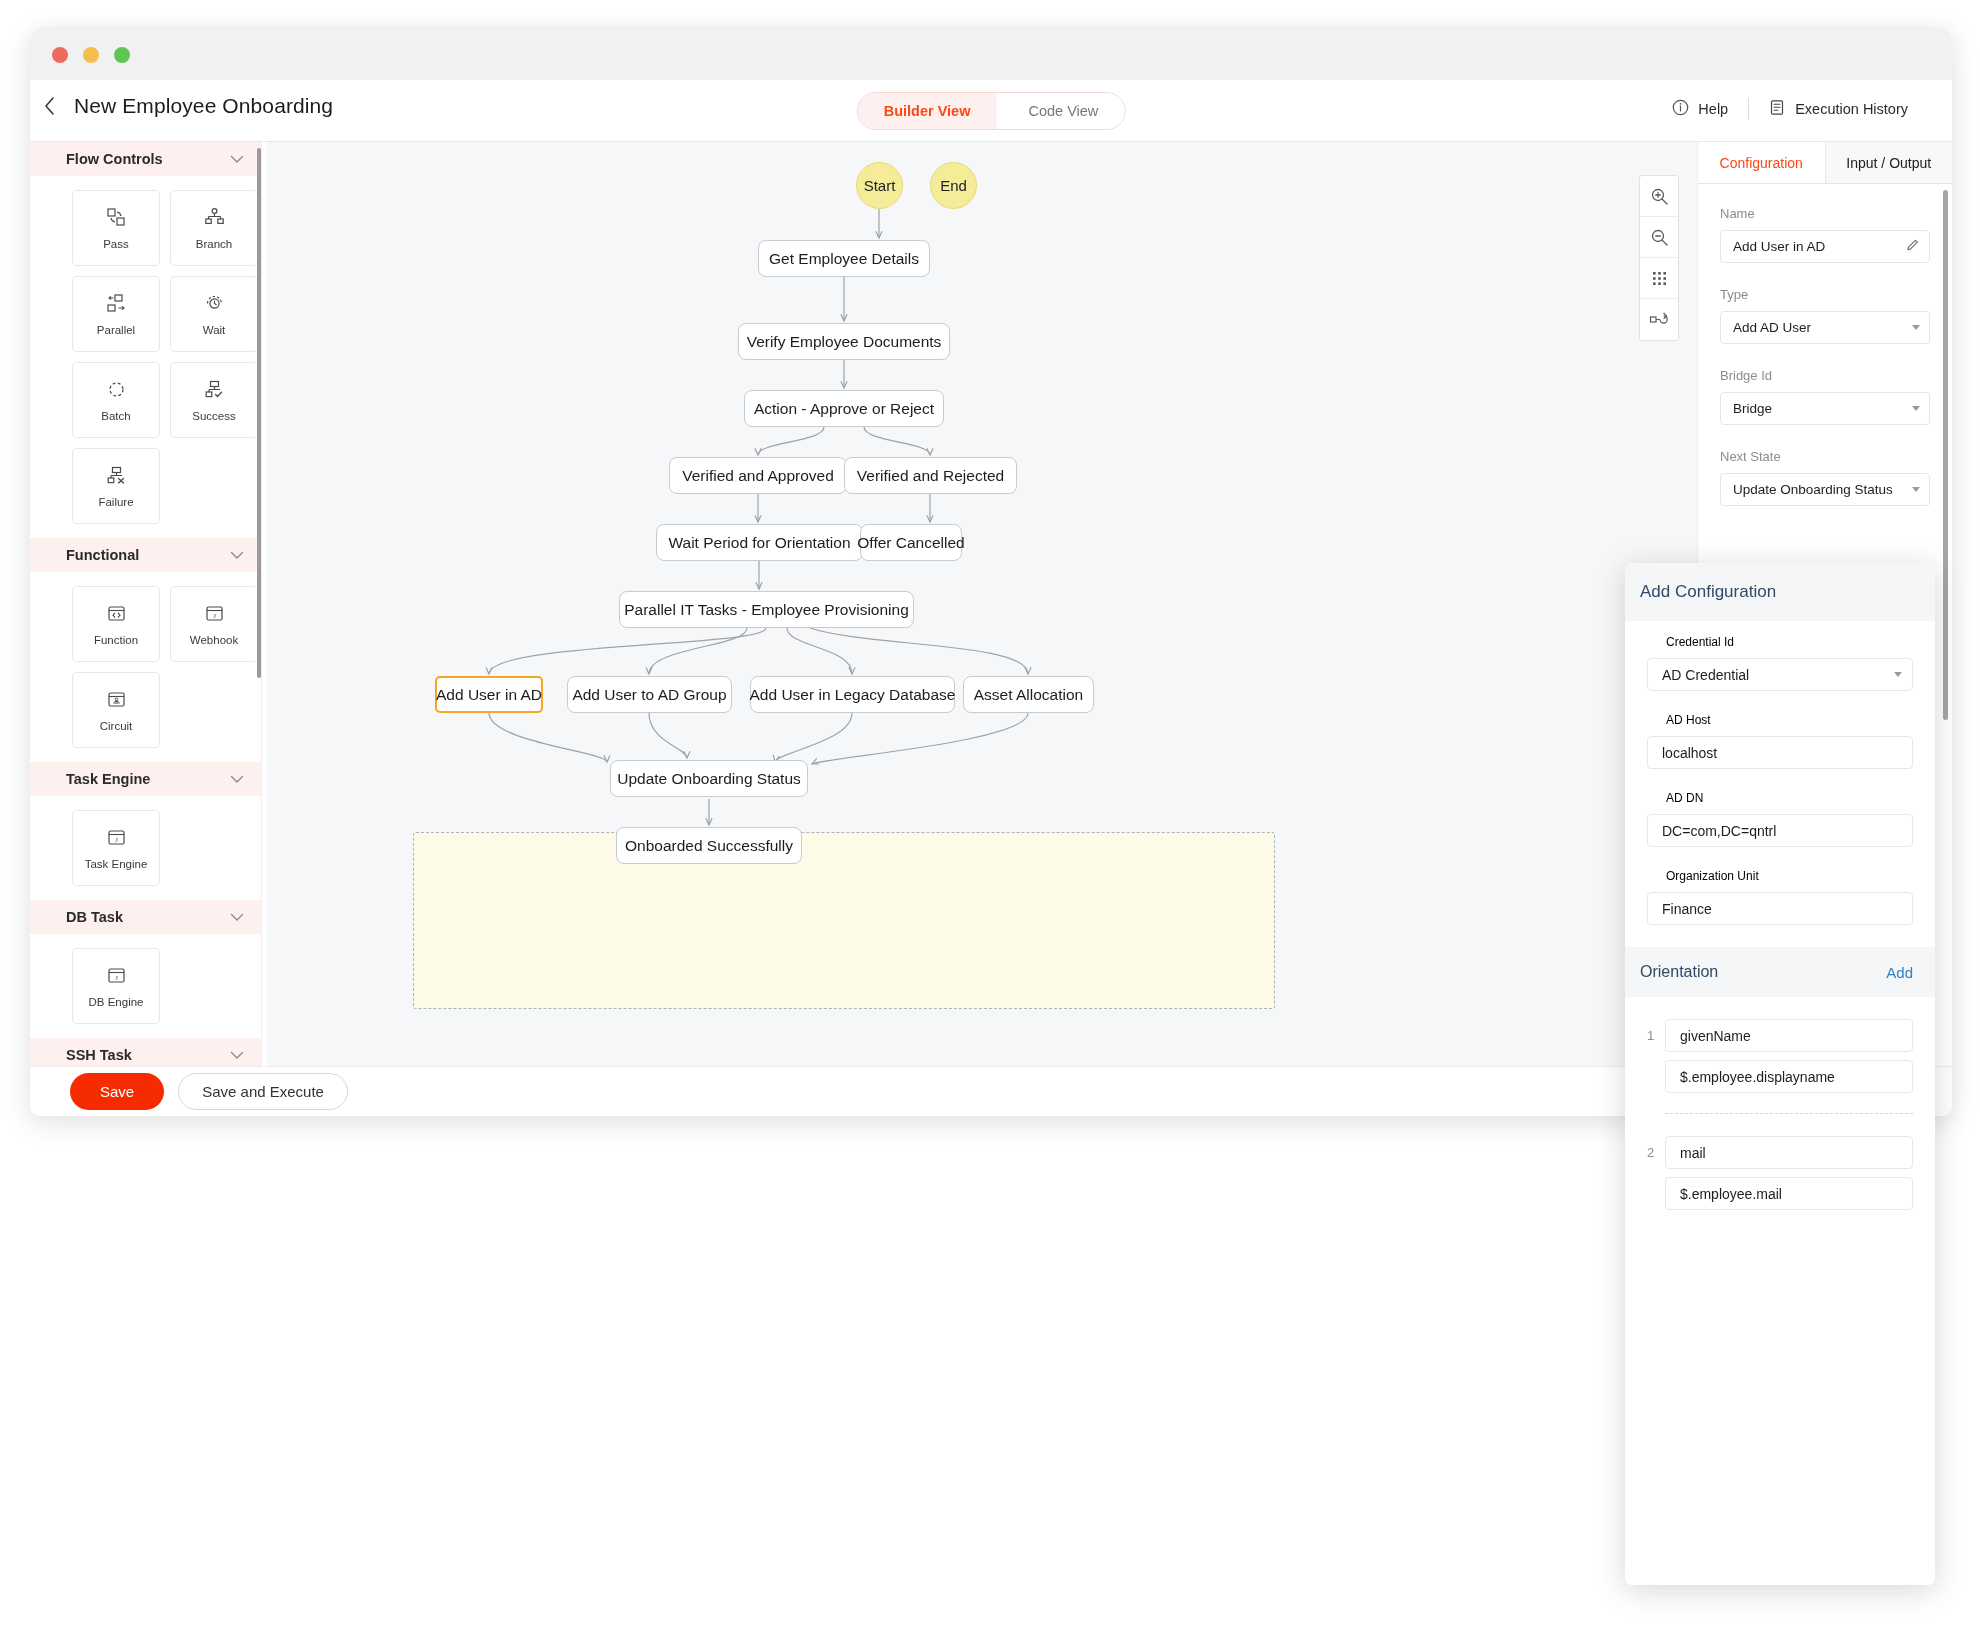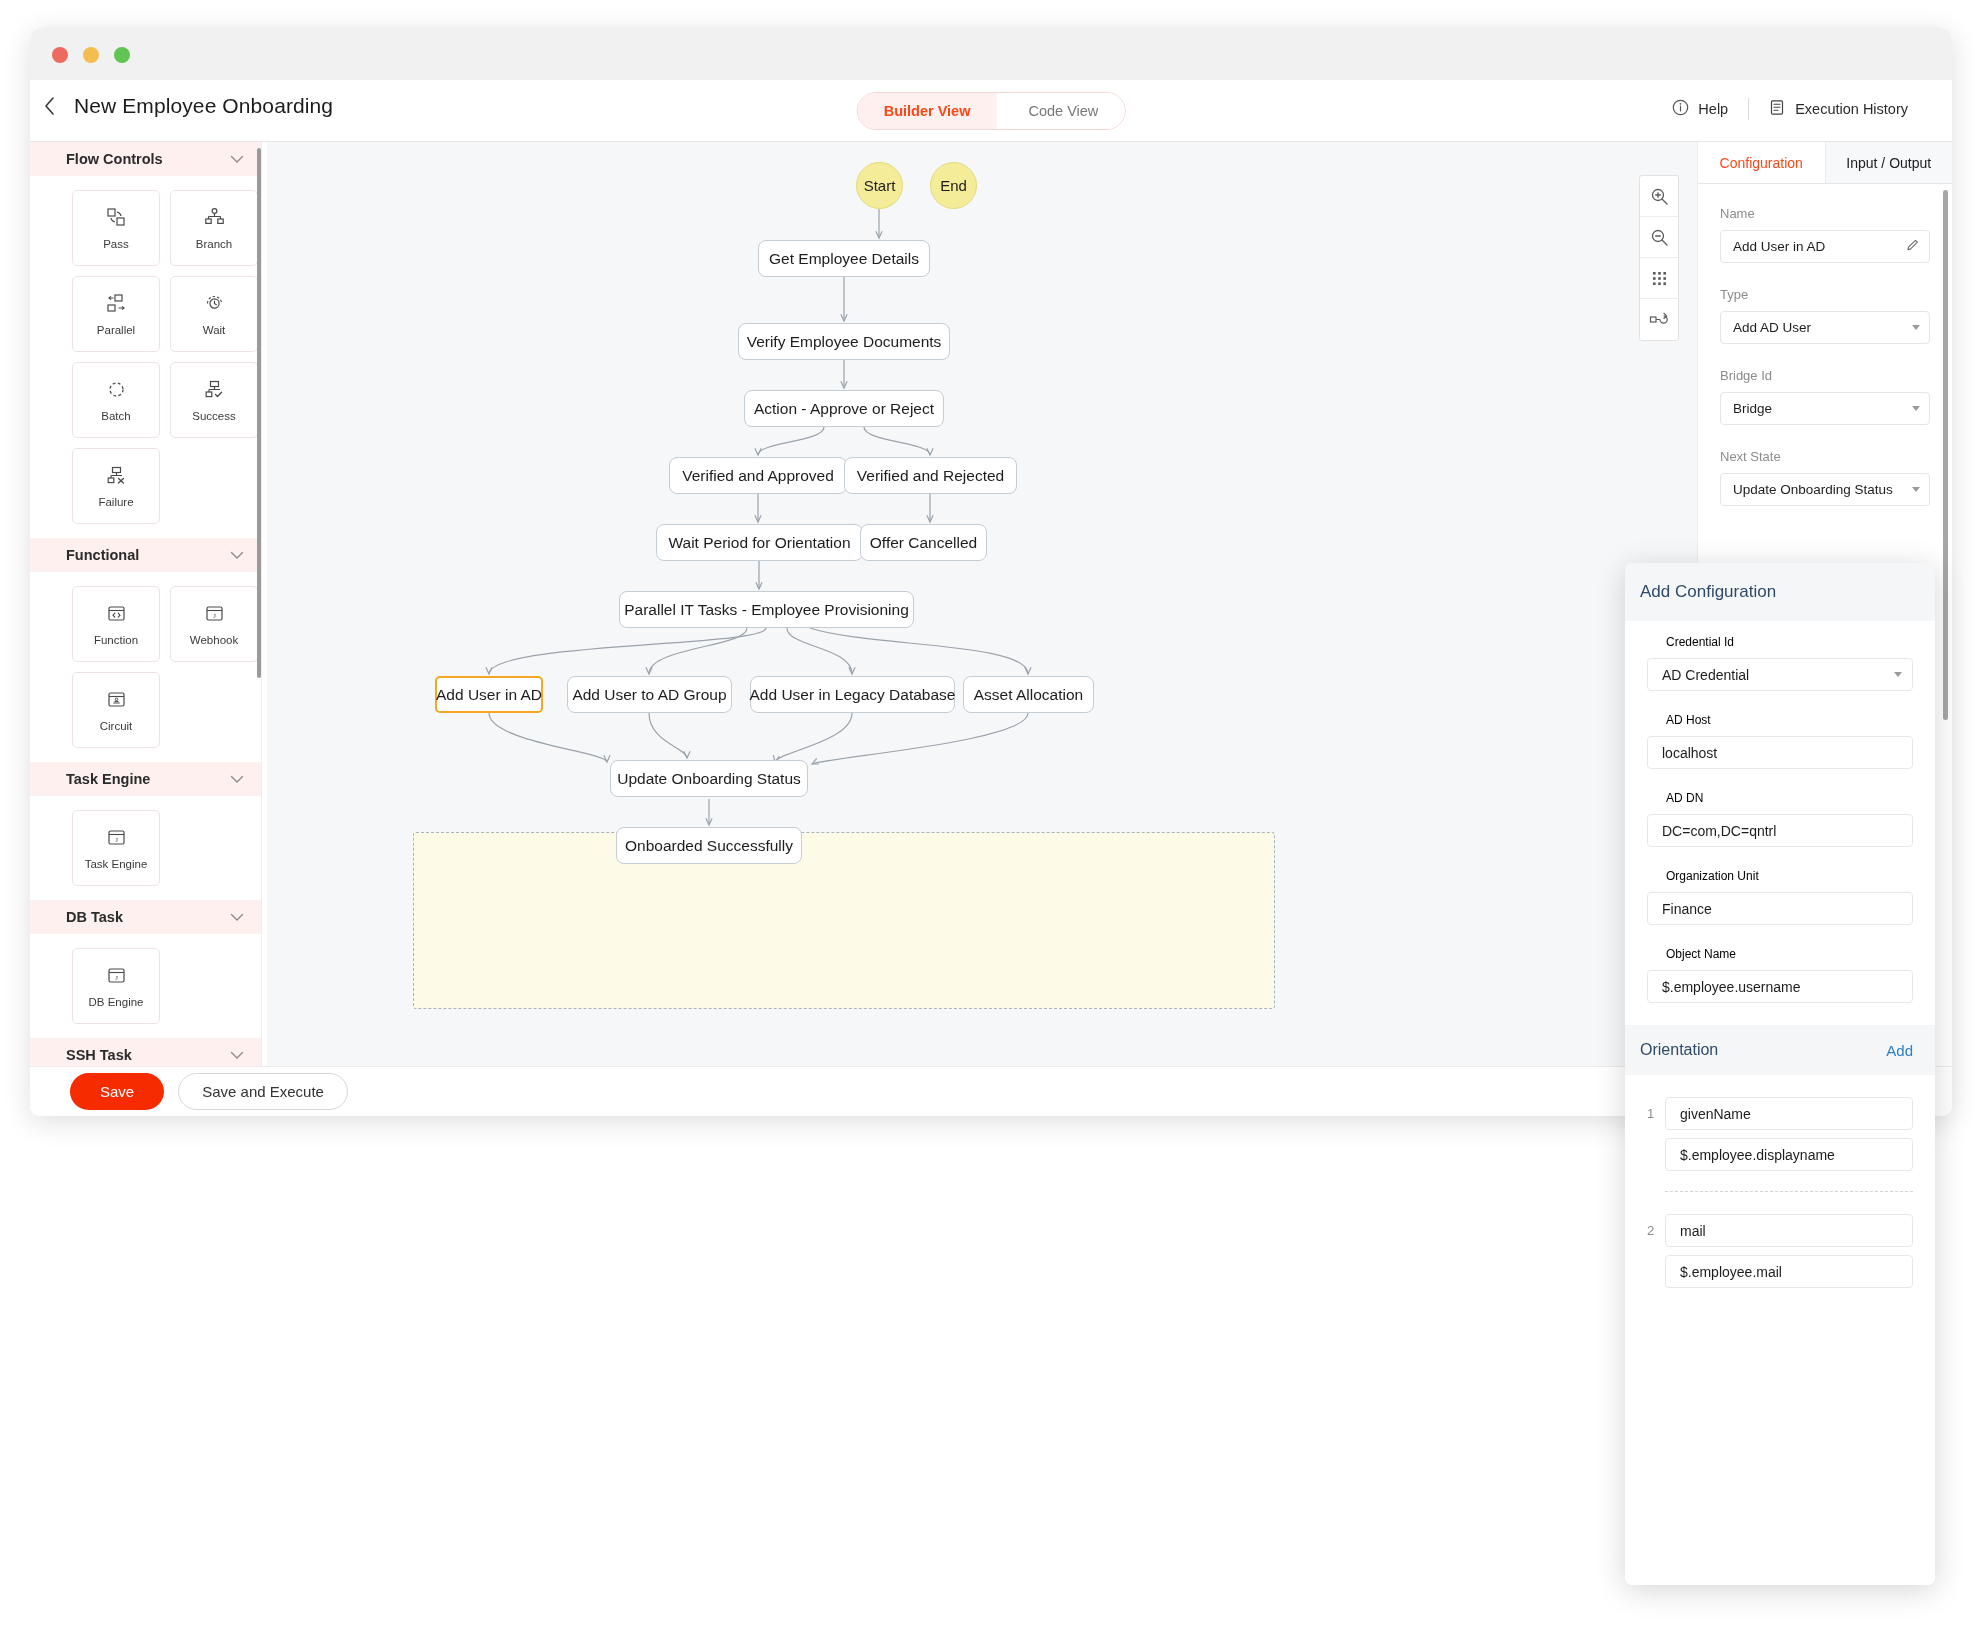--- a/index.html
+++ b/index.html
@@ -508,21 +508,21 @@
       </div>
     <div class="node" style="left:402px; top:315px; width:178px;">
         <span>Verified and Approved</span>
       </div>
     <div class="node" style="left:577px; top:315px; width:173px;">
         <span>Verified and Rejected</span>
       </div>
     <div class="node" style="left:389px; top:382px; width:207px;">
         <span>Wait Period for Orientation</span>
       </div>
-    <div class="node" style="left:593px; top:382px; width:127px;">
+    <div class="node" style="left:593px; top:382px; width:102px;">
         <span>Offer Cancelled</span>
       </div>
     <div class="node" style="left:352px; top:449px; width:295px;">
         <span>Parallel IT Tasks - Employee Provisioning</span>
       </div>
     <div class="node selected" style="left:168px; top:534px; width:108px;">
         <span>Add User in AD</span>
       </div>
     <div class="node" style="left:300px; top:534px; width:165px;">
         <span>Add User to AD Group</span>
@@ -650,26 +650,20 @@
       <div class="ac-ctl">
         <span>DC=com,DC=qntrl</span>
       </div>
     </div>
     <div class="ac-fld">
       <div class="lbl">Organization Unit</div>
       <div class="ac-ctl">
         <span>Finance</span>
       </div>
     </div>
-    <div class="ac-fld">
-      <div class="lbl">Object Name</div>
-      <div class="ac-ctl">
-        <span>$.employee.username</span>
-      </div>
-    </div>
   </div>
 
   <div class="ac-props-head">
     <span class="t">Orientation</span>
     <span class="a">Add</span>
   </div>
 
   <div class="prop-row">
     <div class="prop-line1">
       <span class="prop-num">1</span>

